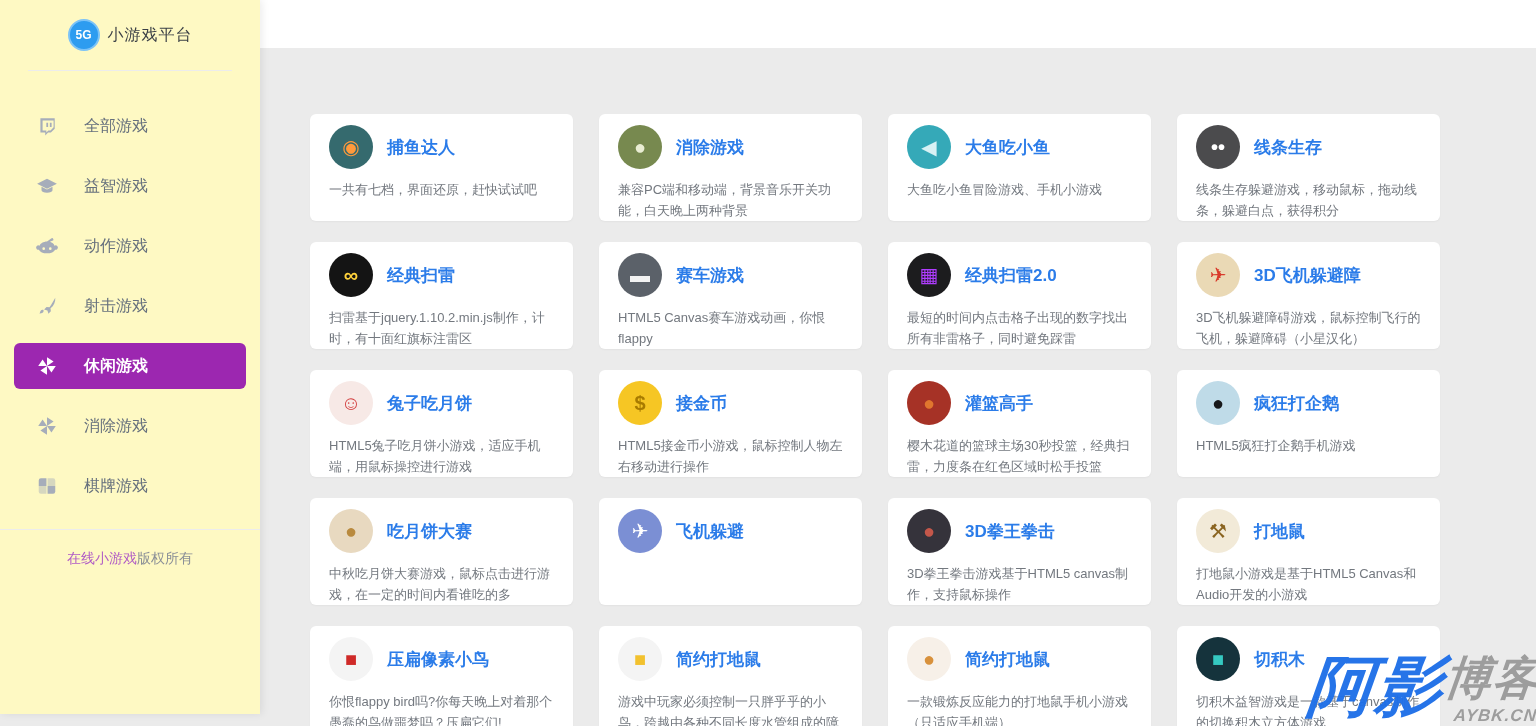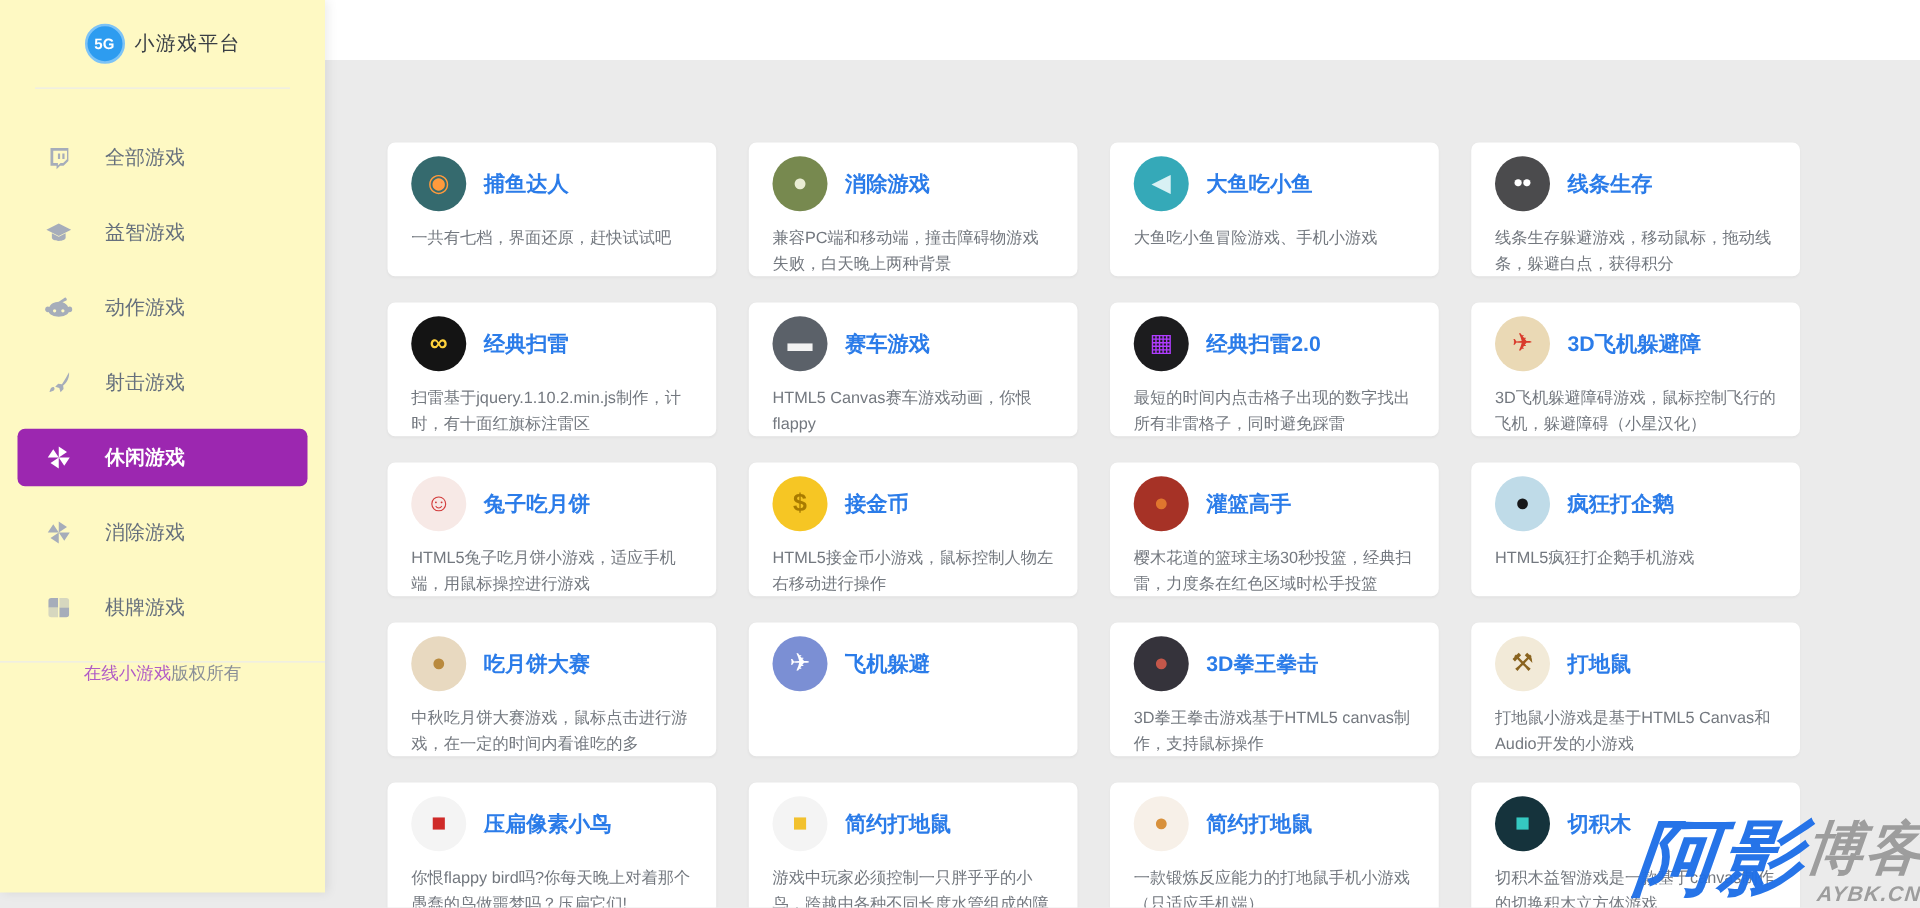--- a/index.html
+++ b/index.html
@@ -18,21 +18,21 @@
   .logo-divider { margin:0 28px; border-bottom:1px solid #ececec; }
   .nav { margin-top:32px; }
   .nav-item { display:flex; align-items:center; height:46px; margin:0 14px 14px 14px;
     padding-left:22px; border-radius:6px; cursor:pointer; }
   .nav-item svg { width:22px; height:22px; fill:#a6adba; flex:0 0 auto; }
   .nav-label { margin-left:26px; font-size:16px; color:#66707d; }
   .nav-item.active { background:#9c27b0; }
   .nav-item.active svg { fill:#ffffff; }
   .nav-item.active .nav-label { color:#ffffff; font-weight:bold; }
   .side-footer { margin:20px 0 0 0; border-top:1px solid #ececec;
-    text-align:center; font-size:14px; }
+    padding-top:20px; text-align:center; font-size:14px; }
   .side-footer .link { color:#b05bc6; cursor:pointer; }
   .side-footer .rest { color:#8a8f97; }
 
   
   .topbar { position:absolute; left:260px; top:0; right:0; height:48px;
     background:#ffffff; }
   .content { position:absolute; left:260px; top:48px; right:0; bottom:0;
     background:#ebebeb; overflow:hidden; }
   .grid { display:flex; flex-wrap:wrap; padding:66px 0 0 50px; width:1276px; }
 
@@ -131,21 +131,21 @@
         <span class="game-title">捕鱼达人</span>
         </div>
       <div class="game-desc">一共有七档，界面还原，赶快试试吧</div>
     </div>
 
     <div class="card">
       <div class="card-head">
           <span class="game-icon" style="background: rgb(119, 137, 79); color: rgb(233, 237, 211);">●</span>
         <span class="game-title">消除游戏</span>
         </div>
-      <div class="game-desc">兼容PC端和移动端，撞击障碍物游戏失败，白天晚上两种背景</div>
+      <div class="game-desc">兼容PC端和移动端，背景音乐开关功能，白天晚上两种背景</div>
     </div>
 
     <div class="card">
       <div class="card-head">
           <span class="game-icon" style="background: rgb(53, 169, 184); color: rgb(216, 241, 244);">◀</span>
         <span class="game-title">大鱼吃小鱼</span>
         </div>
       <div class="game-desc">大鱼吃小鱼冒险游戏、手机小游戏</div>
     </div>
 

